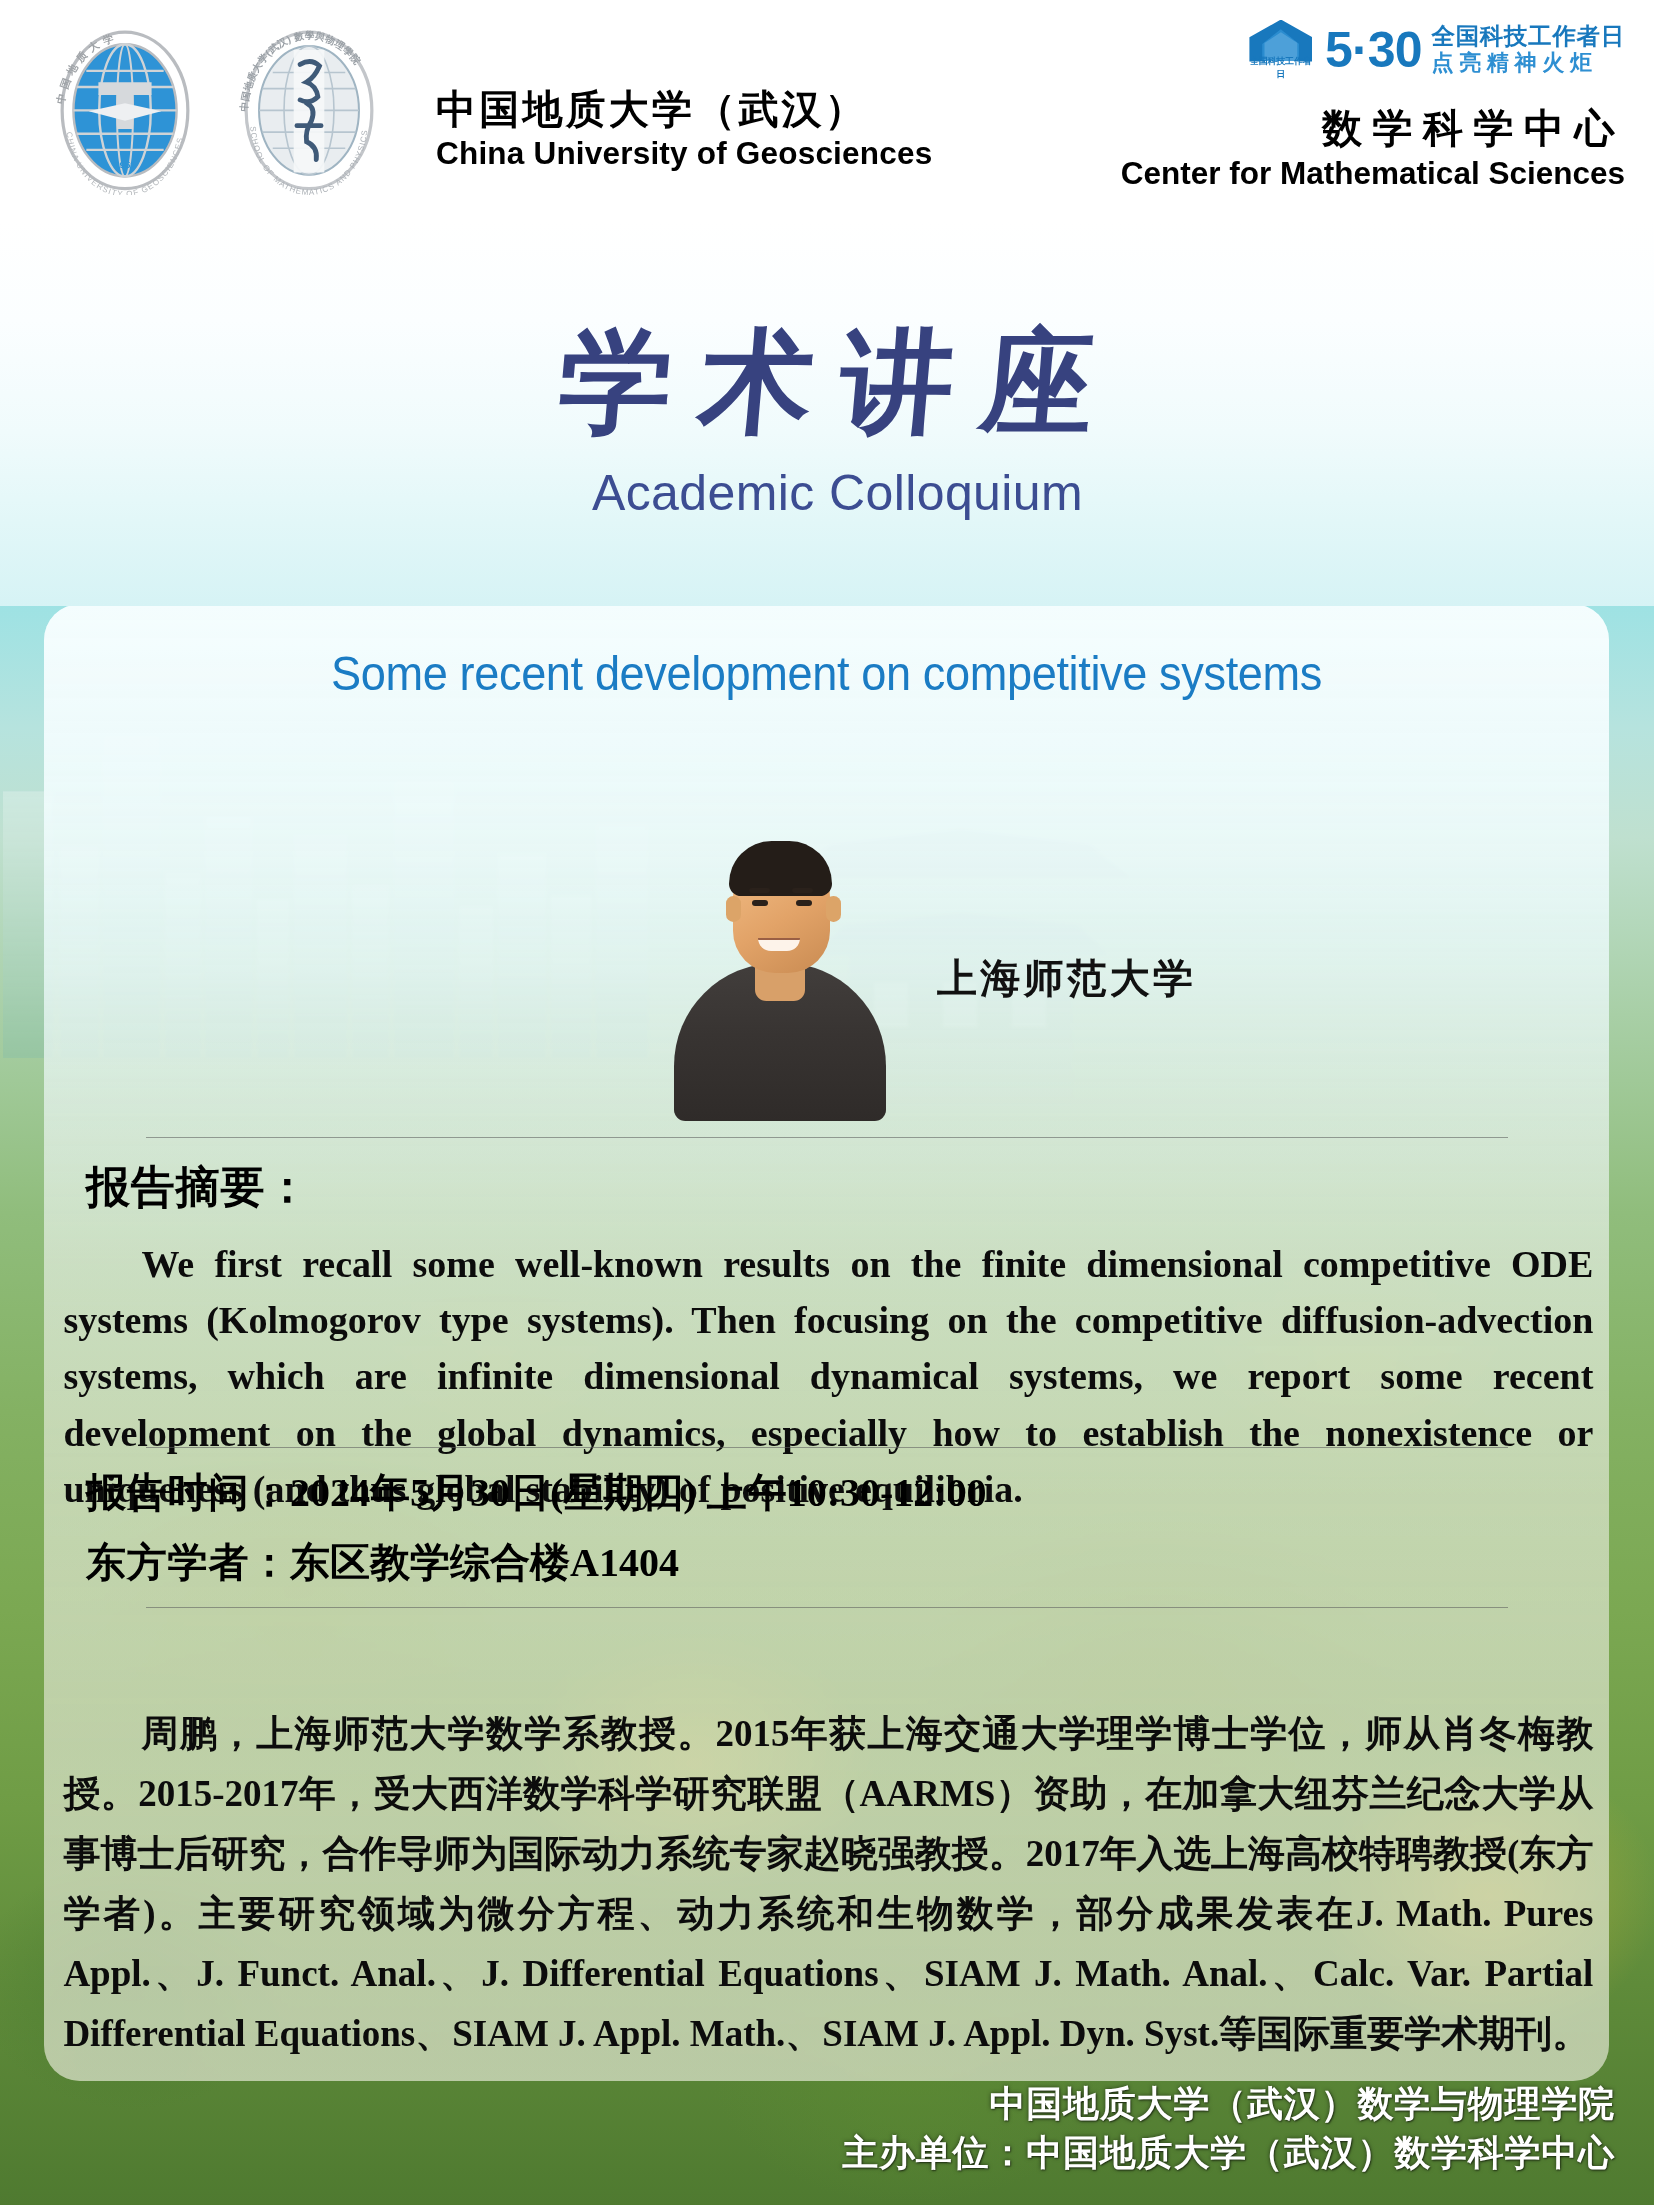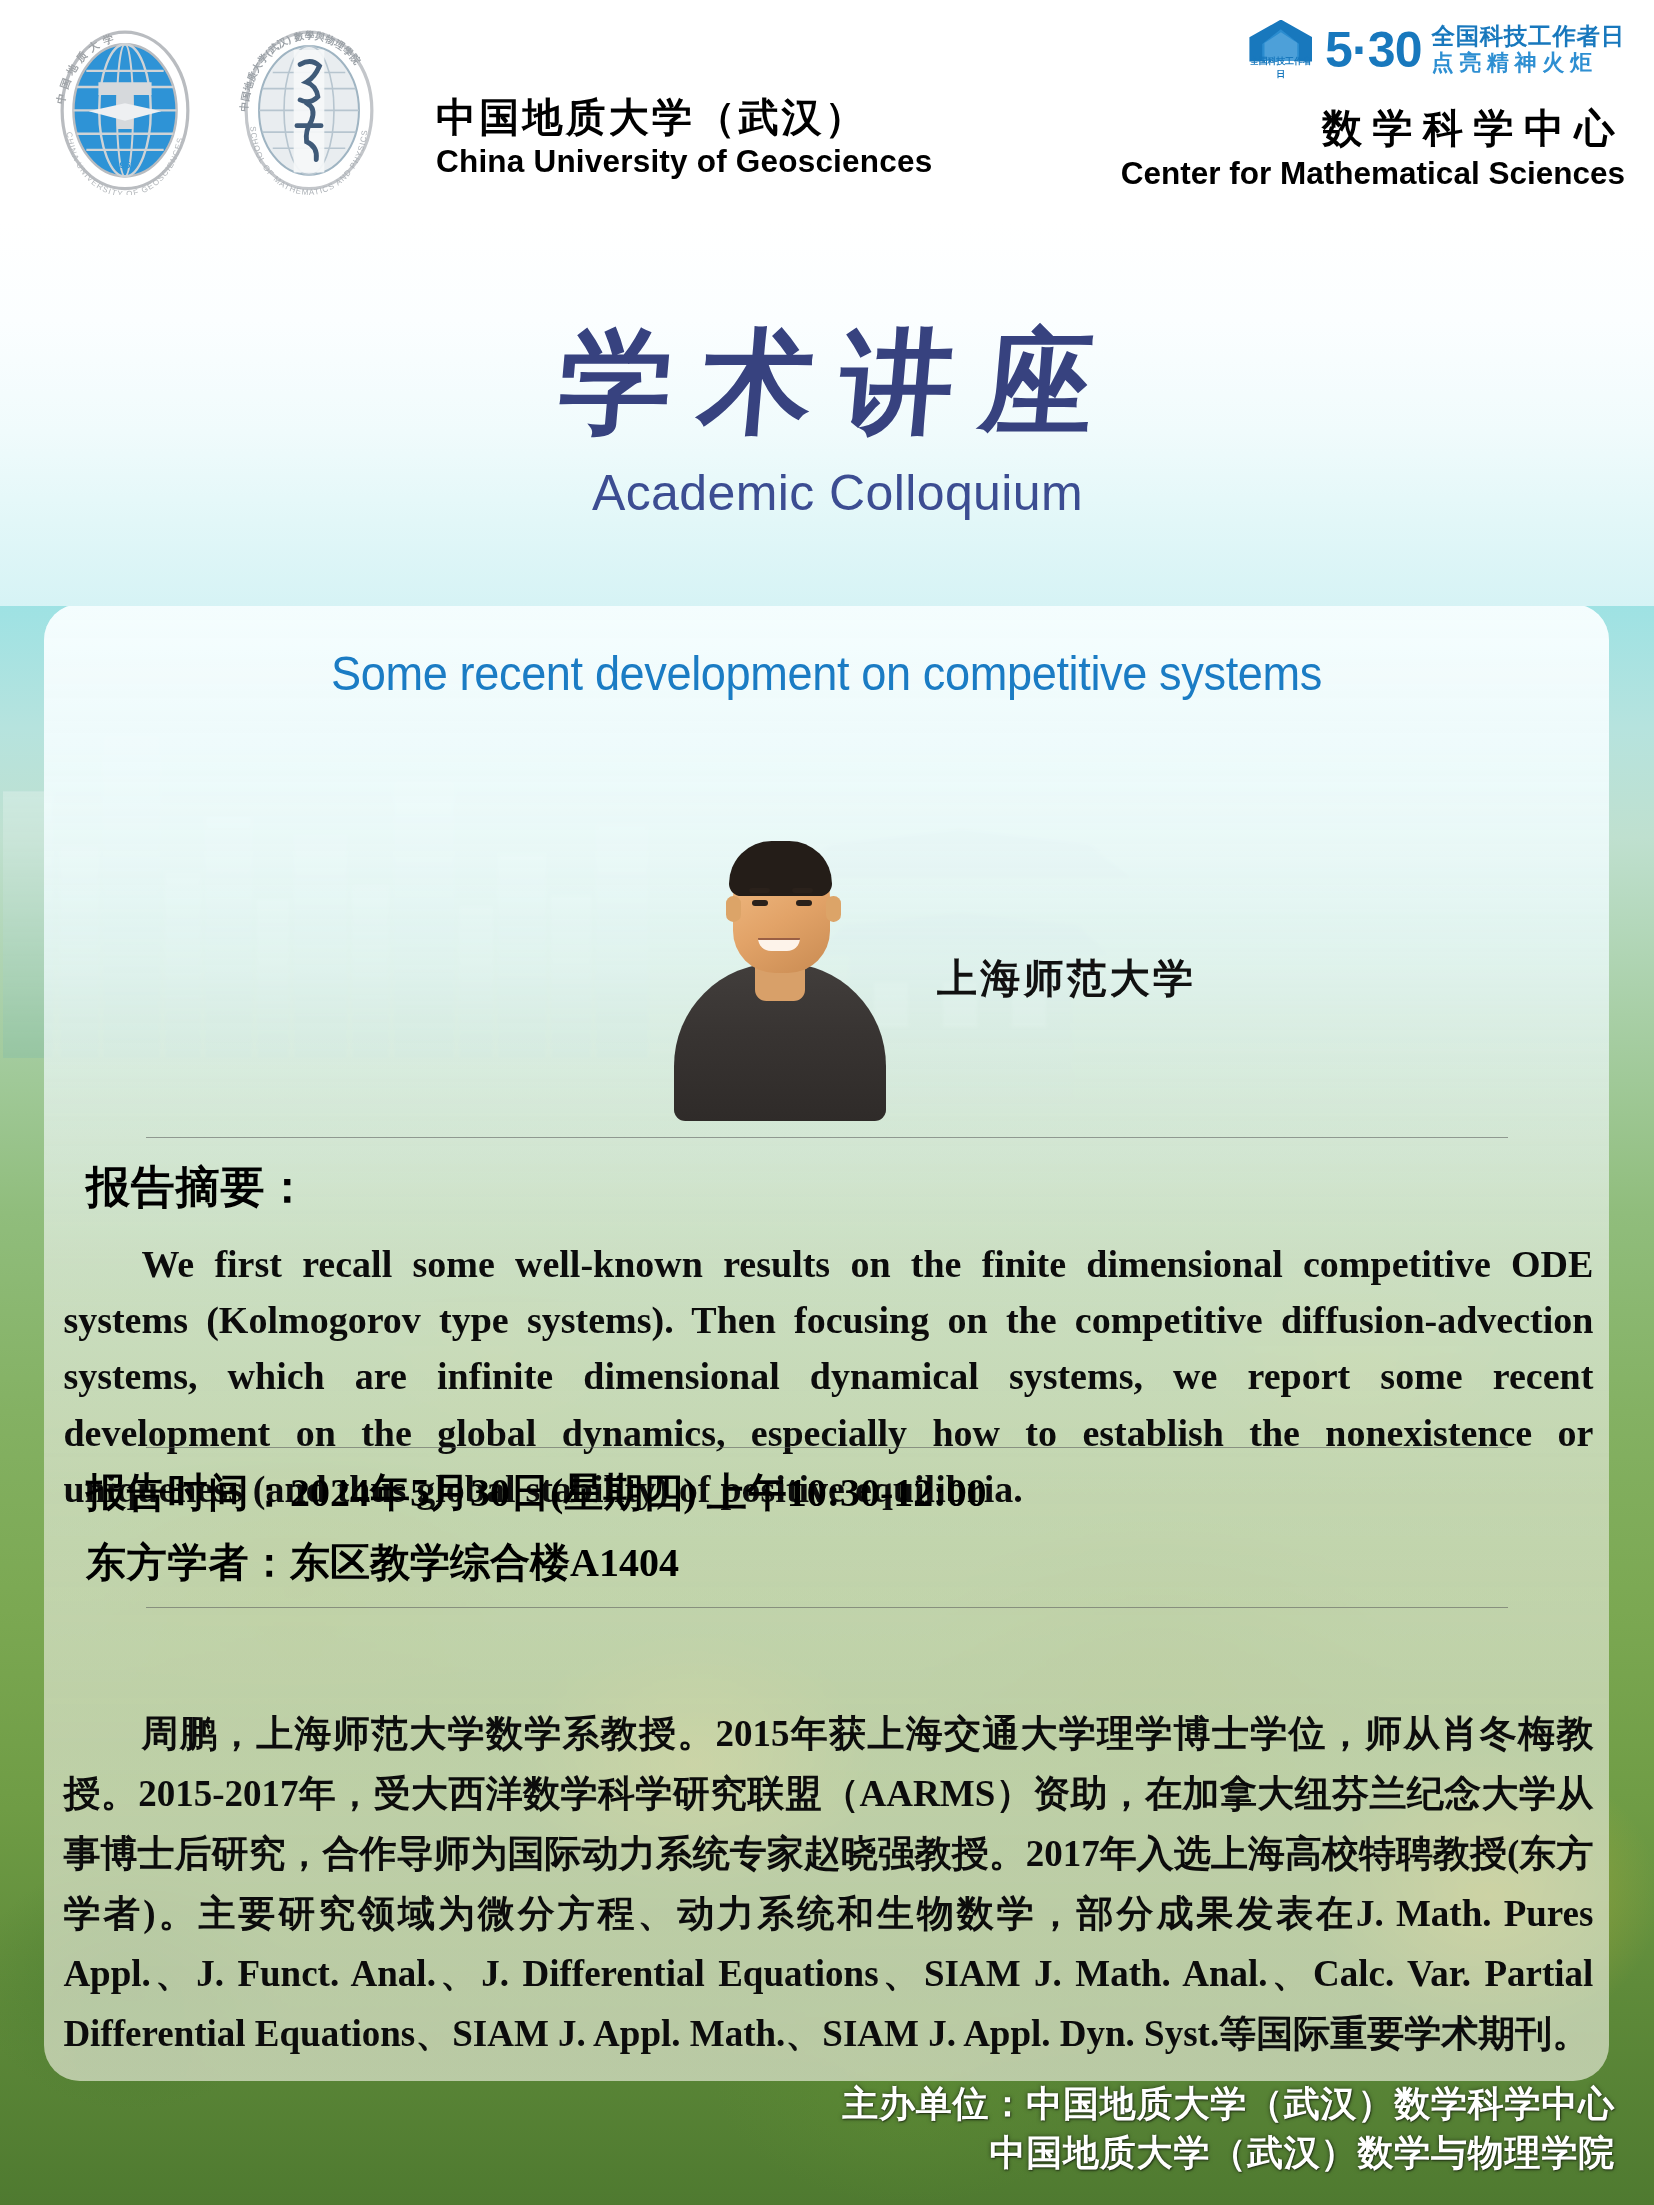--- a/index.html
+++ b/index.html
@@ -96,21 +96,20 @@
   .header-inner {
     position: relative; width: 100%; height: 100%;
   }
 
   .logos { position: absolute; left: 42px; top: 29px; display: flex; gap: 18px; }
   .logo { width: 166px; height: 166px; position: relative; }
 
   .uni-name {
     position: absolute; left: 436px; top: 87px;
     text-align: left;
-    margin-top: 8px;
   }
   .uni-cn {
     font-size: 40px; font-weight: 700; color: #000; letter-spacing: 3.2px;
     line-height: 1.12; white-space: nowrap;
     font-family: "Liberation Sans", "DejaVu Sans", sans-serif;
   }
   .uni-en {
     font-size: 31.5px; font-weight: 700; color: #000; margin-top: 3.2px;
     white-space: nowrap; letter-spacing: 0.2px;
     font-family: "Liberation Sans", "DejaVu Sans", sans-serif;
@@ -471,18 +470,18 @@
     </div>
 
     <div class="rule" style="top:1003px;"></div>
 
 
     <div class="bio" style="top:1100px;">周鹏，上海师范大学数学系教授。2015年获上海交通大学理学博士学位，师从肖冬梅教授。2015-2017年，受大西洋数学科学研究联盟（AARMS）资助，在加拿大纽芬兰纪念大学从事博士后研究，合作导师为国际动力系统专家赵晓强教授。2017年入选上海高校特聘教授(东方学者)。主要研究领域为微分方程、动力系统和生物数学，部分成果发表在J. Math. Pures Appl.、J. Funct. Anal.、J. Differential Equations、SIAM J. Math. Anal.、Calc. Var. Partial Differential Equations、SIAM J. Appl. Math.、SIAM J. Appl. Dyn. Syst.等国际重要学术期刊。</div>
 
   </div>
 
   <div class="footer">
+    <div>中国地质大学（武汉）数学与物理学院</div>
     <div>主办单位：中国地质大学（武汉）数学科学中心</div>
-    <div>中国地质大学（武汉）数学与物理学院</div>
   </div>
 
 </div>
 
 
 </body></html>

